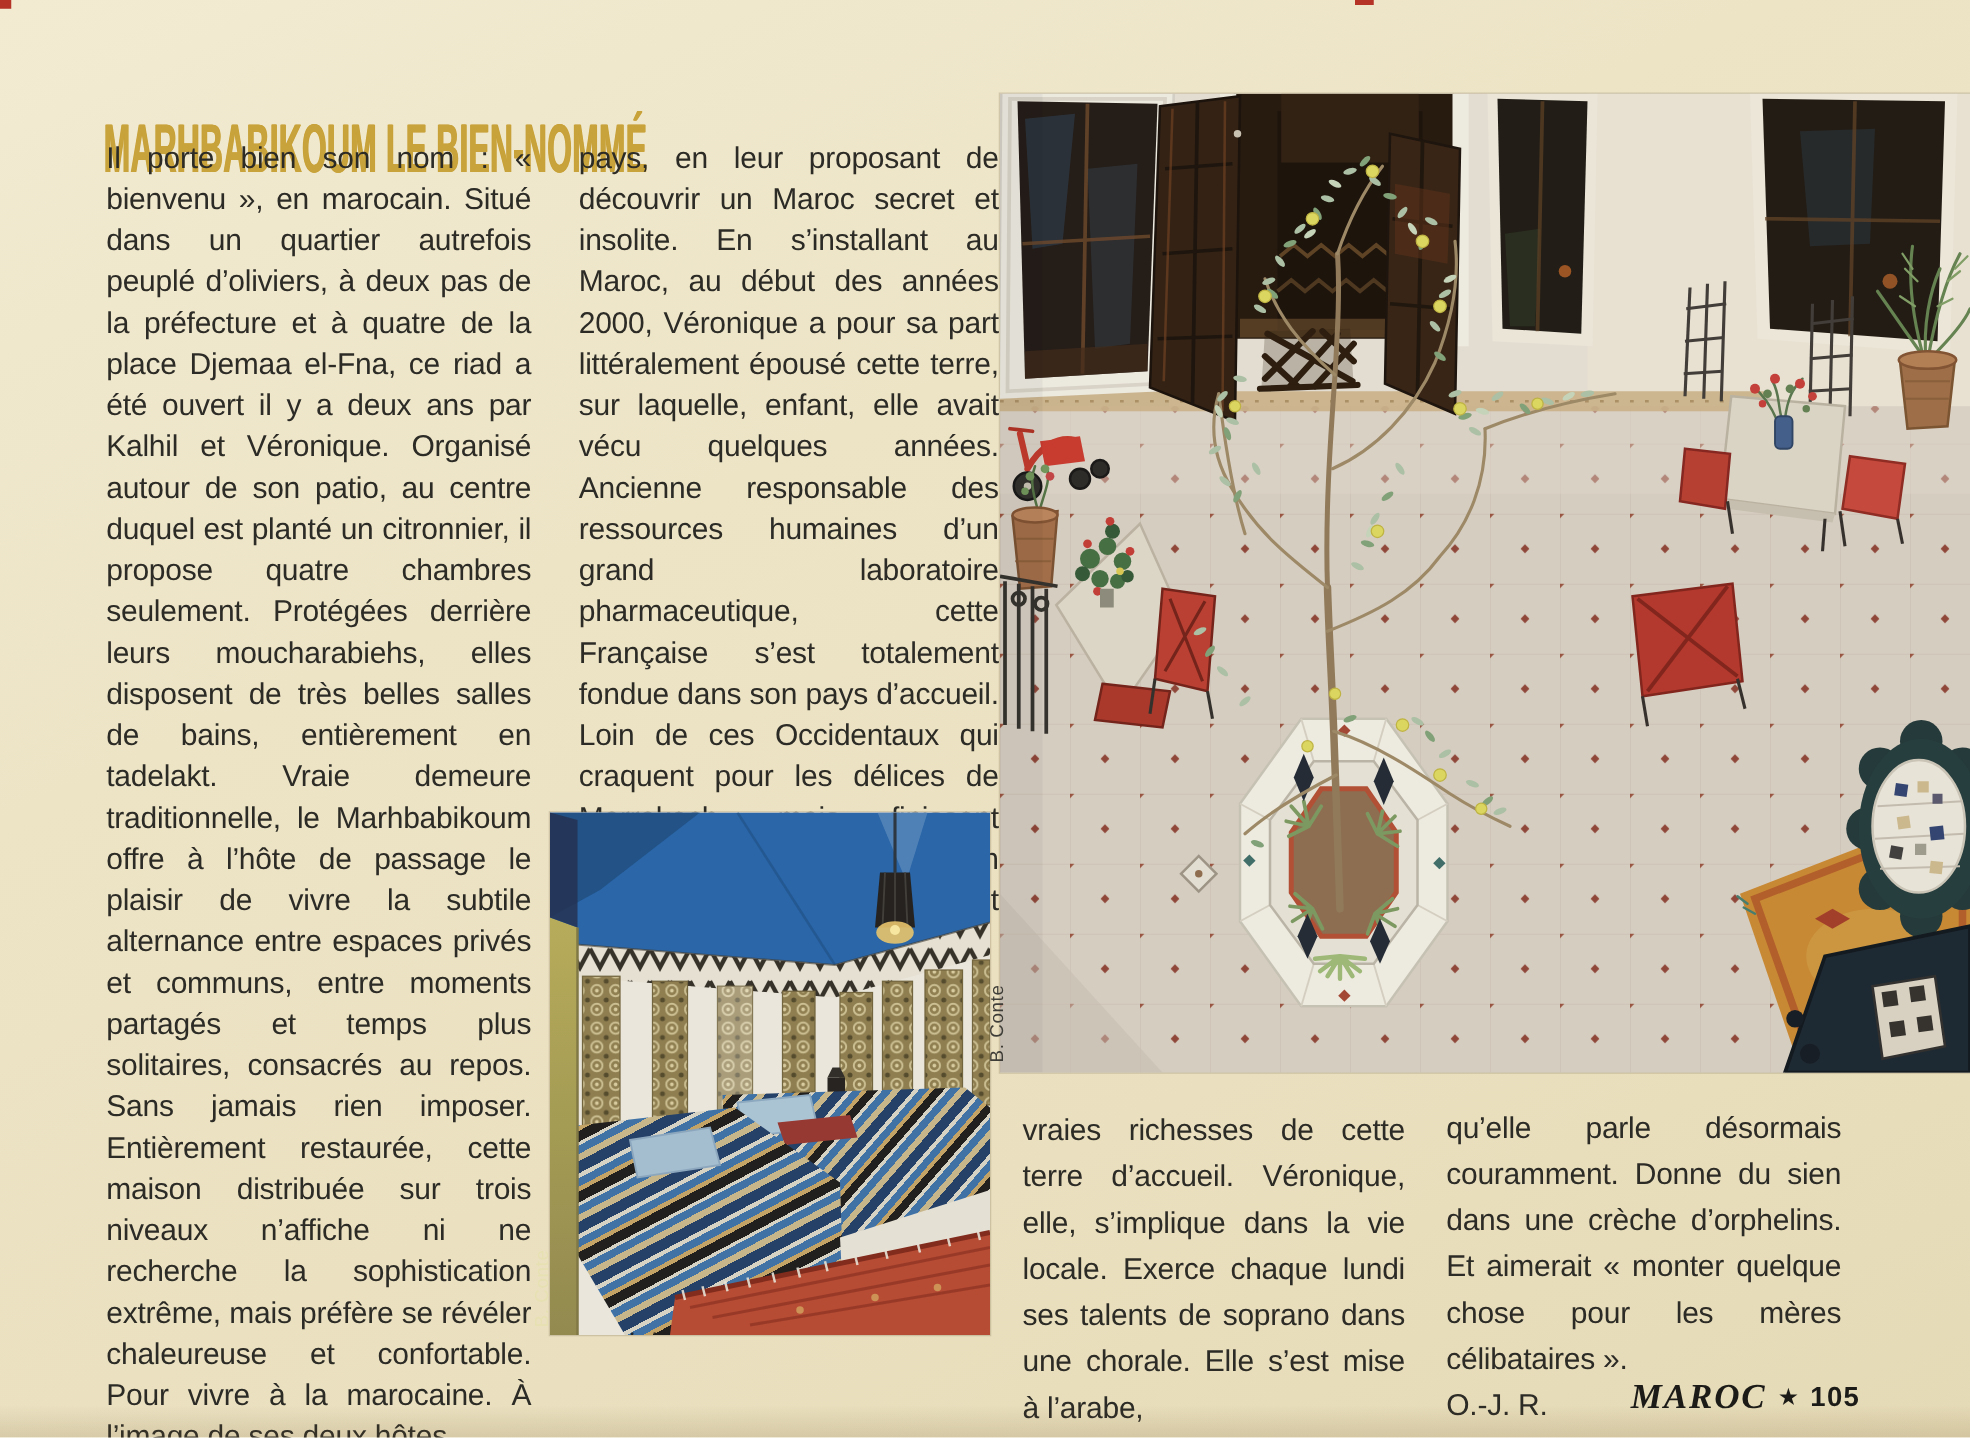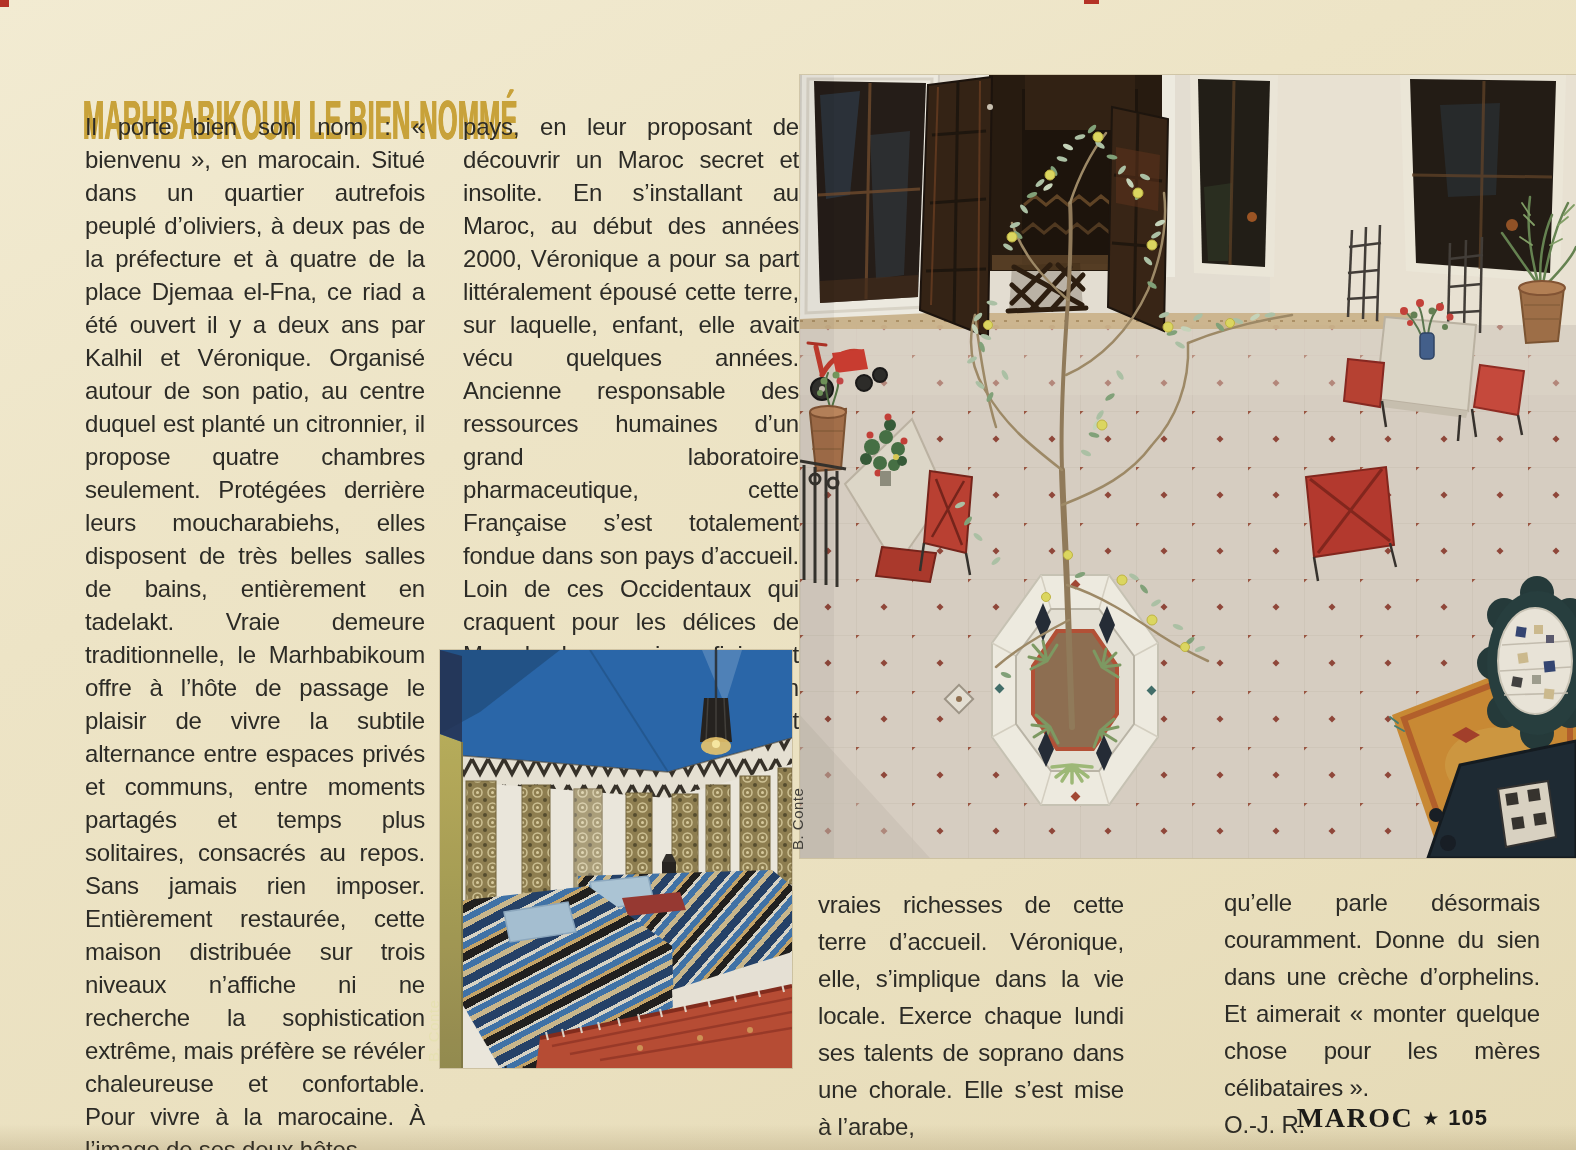--- a/index.html
+++ b/index.html
@@ -20,37 +20,37 @@
     color:#c8a23a;white-space:nowrap;
     transform:scale(0.47,1.02);transform-origin:left top;
     text-shadow:0.9px 0 currentColor,-0.9px 0 currentColor;
     letter-spacing:0.5px;
   }
   .col{position:absolute;text-align:justify;font-size:24px;line-height:33px;letter-spacing:-0.2px;}
   .col p{margin:0;}
   #col1{left:85px;top:110px;width:340px;}
   #col2{left:463px;top:110px;width:336px;}
   #col3{left:818px;top:886px;width:306px;line-height:37px;}
-  #col4{left:1224px;top:884px;width:316px;line-height:37px;}
+  #col4{left:1157px;top:884px;width:316px;line-height:37px;}
   .sig{line-height:37px;}
   .photo{position:absolute;box-shadow:0 0 0 1px rgba(120,105,70,.25);}
   #photo-courtyard{left:800px;top:75px;width:776px;height:783px;background:#d6cec2;}
   #photo-bedroom{left:440px;top:650px;width:352px;height:418px;background:#ebe8de;}
   .credit{
     position:absolute;left:6px;bottom:8px;white-space:nowrap;
     transform:rotate(-90deg);transform-origin:0 100%;
     font-size:15px;letter-spacing:0.5px;
   }
   #credit-courtyard{color:#3f3d38;}
   #credit-bedroom{color:#e6e0b2;left:2px;bottom:6px;}
   #page-footer{
     position:absolute;right:88px;top:1102px;display:flex;align-items:center;gap:9px;
     color:#1c1b18;
   }
-  #footer-magazine{font-family:"Liberation Serif","DejaVu Serif",serif;font-weight:700;font-size:28px;letter-spacing:1.5px;}
+  #footer-magazine{font-family:"Liberation Serif","DejaVu Serif",serif;font-style:italic;font-weight:700;font-size:28px;letter-spacing:1.5px;}
   #footer-star{font-size:19px;}
   #footer-page{font-weight:700;font-size:22px;letter-spacing:1px;}
   svg{display:block;}
 </style>
 </head>
 <body>
 
 <div class="speck" style="left:0;top:0;width:9px;height:7px;"></div>
 <div class="speck" style="left:1084px;top:0;width:15px;height:4px;"></div>
 

